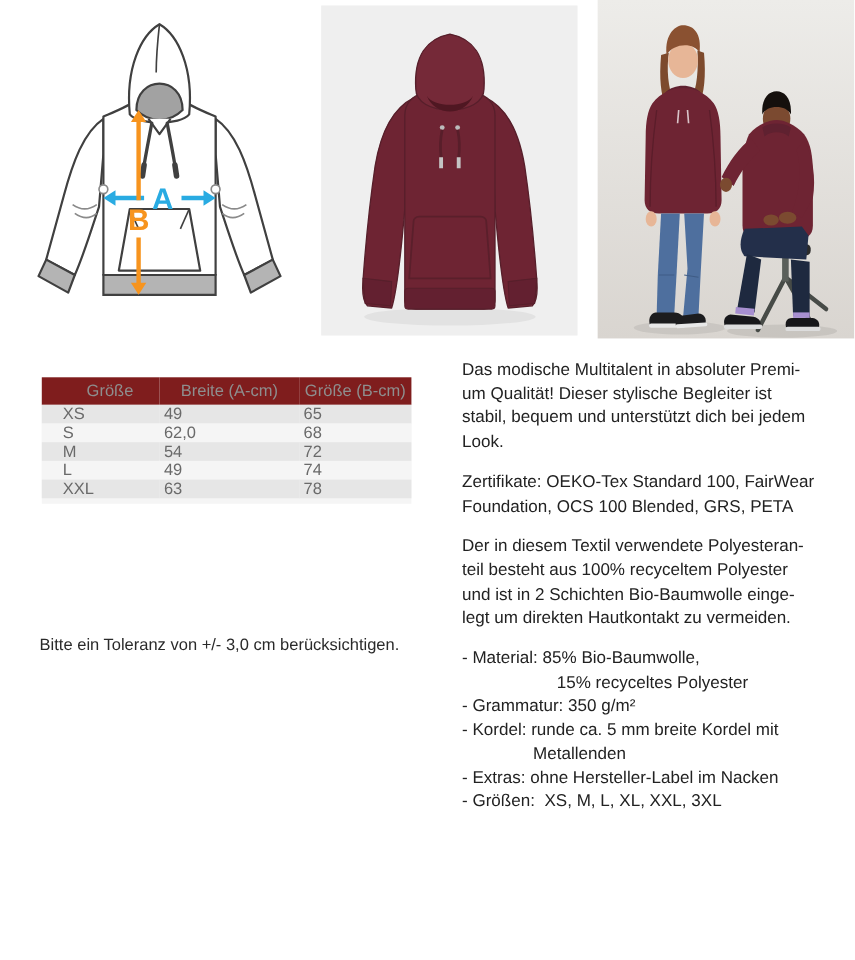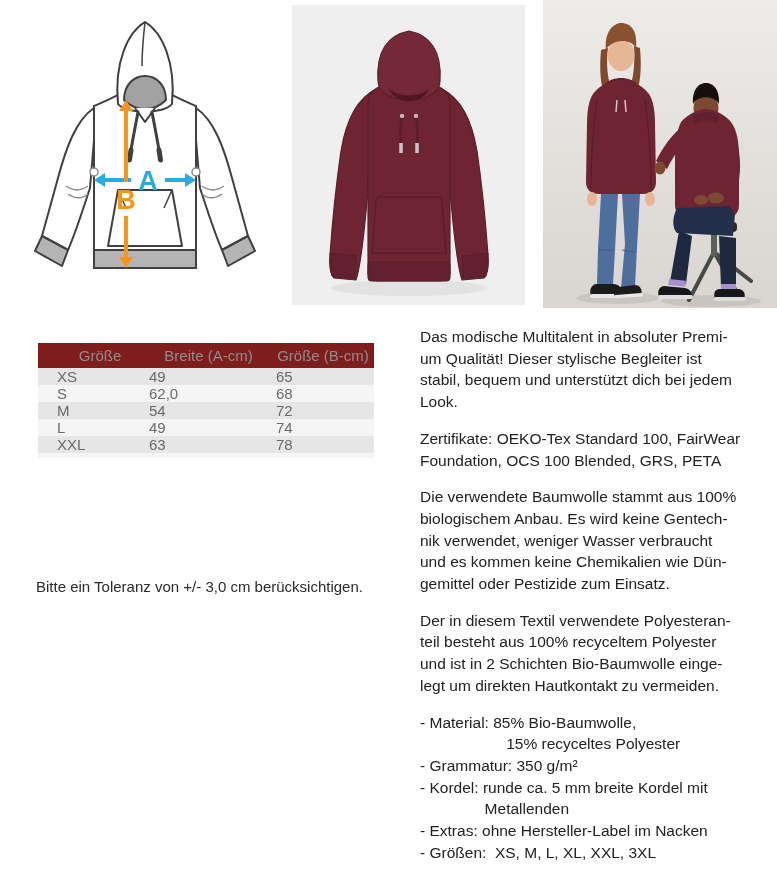--- a/index.html
+++ b/index.html
@@ -287,25 +287,20 @@
 
   <div class="tolerance-note">Bitte ein Toleranz von +/- 3,0 cm berücksichtigen.</div>
 
   <div class="desc-col">
     <p>Das modische Multitalent in absoluter Premi-
 um Qualität! Dieser stylische Begleiter ist
 stabil, bequem und unterstützt dich bei jedem
 Look.</p>
     <p>Zertifikate: OEKO-Tex Standard 100, FairWear
 Foundation, OCS 100 Blended, GRS, PETA</p>
-    <p>Die verwendete Baumwolle stammt aus 100%
-biologischem Anbau. Es wird keine Gentech-
-nik verwendet, weniger Wasser verbraucht
-und es kommen keine Chemikalien wie Dün-
-gemittel oder Pestizide zum Einsatz.</p>
     <p>Der in diesem Textil verwendete Polyesteran-
 teil besteht aus 100% recyceltem Polyester
 und ist in 2 Schichten Bio-Baumwolle einge-
 legt um direkten Hautkontakt zu vermeiden.</p>
     <p>- Material: 85% Bio-Baumwolle,
                     15% recyceltes Polyester
 - Grammatur: 350 g/m²
 - Kordel: runde ca. 5 mm breite Kordel mit
                Metallenden
 - Extras: ohne Hersteller-Label im Nacken

